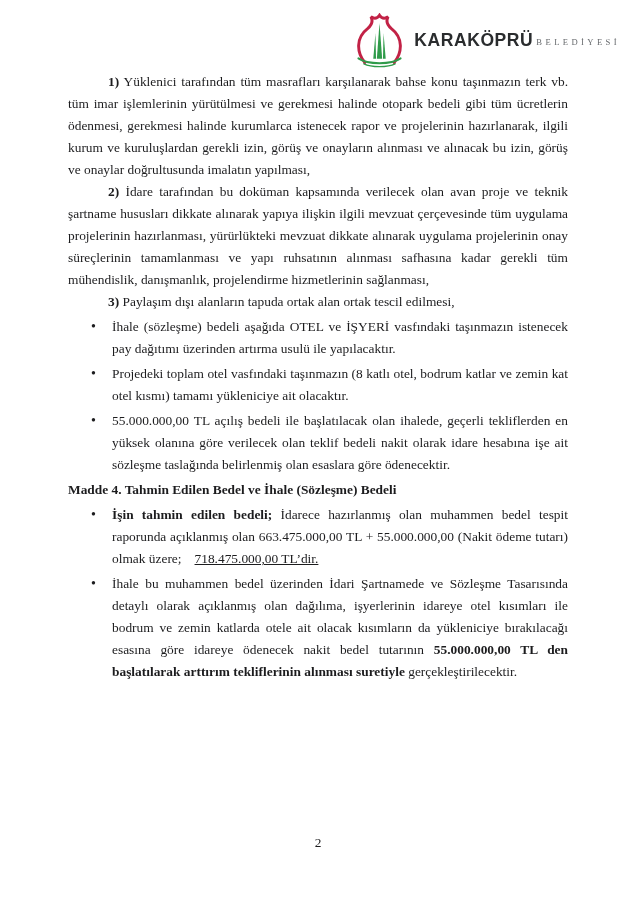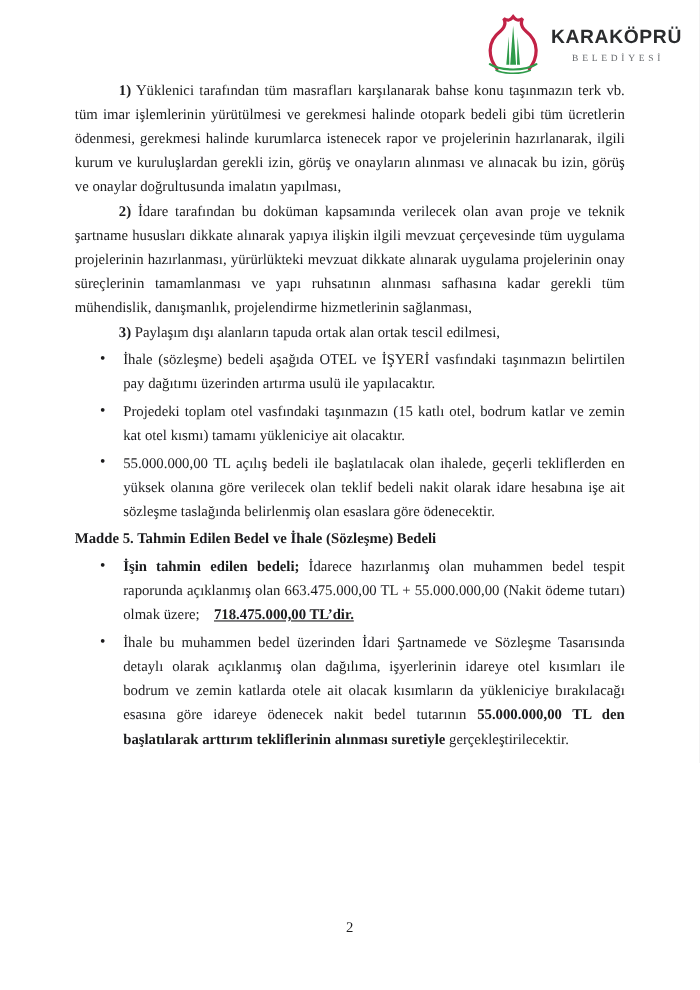--- a/index.html
+++ b/index.html
@@ -22,21 +22,21 @@
   }
   
   .letterhead{
     position:absolute;top:13px;right:16px;
     display:flex;align-items:center;gap:7px;
   }
   .logo-icon{width:55px;height:55px;display:block;}
   .logo-icon .red-outline{fill:none;stroke:var(--logo-red);stroke-width:3.2;stroke-linecap:round;}
   .logo-icon .green-fill{fill:var(--logo-green);stroke:none;}
   .logo-icon .green-swoosh{fill:none;stroke:var(--logo-green);stroke-linecap:round;}
-  .logo-textblock{display:flex;flex-direction:column;align-items:center;}
+  .logo-textblock{display:flex;flex-direction:row;align-items:center;}
   .logo-title{
     font-family:"Liberation Sans","DejaVu Sans",sans-serif;
     font-weight:bold;font-size:17.5px;letter-spacing:.6px;
     color:var(--title-dark);line-height:19px;
   }
   .logo-subtitle{
     font-family:Liberation Serif, serif;
     font-size:8.6px;letter-spacing:3.4px;
     color:var(--subtitle-gray);line-height:12px;margin-top:3px;
     padding-left:3px; 
@@ -54,21 +54,21 @@
     content:"\2022";
     position:absolute;left:-21px;top:0;
     font-size:14px;line-height:22px;
   }
   .madde-heading{
     font-size:13.4px;line-height:22px;font-weight:bold;
     margin:3px 0 0 0;text-align:left;
   }
   .bold-run{font-weight:bold;}
   .total-amount{
-    font-weight:bold;text-decoration:underline;
+    font-weight:normal;text-decoration:underline;
     margin-left:13px;
     margin-top:35px;
   }
   
   .page-number{
     position:absolute;left:0;right:0;top:832px;
     text-align:center;font-size:13.4px;line-height:22px;
   }
 </style>
 </head>
@@ -96,26 +96,26 @@
 
   <main class="doc-body">
 
     <p class="para"><span class="num">1)</span><span> Yüklenici tarafından tüm masrafları karşılanarak bahse konu taşınmazın terk vb. tüm imar işlemlerinin yürütülmesi ve gerekmesi halinde otopark bedeli gibi tüm ücretlerin ödenmesi, gerekmesi halinde kurumlarca istenecek rapor ve projelerinin hazırlanarak, ilgili kurum ve kuruluşlardan gerekli izin, görüş ve onayların alınması ve alınacak bu izin, görüş ve onaylar doğrultusunda imalatın yapılması,</span></p>
 
     <p class="para"><span class="num">2)</span><span> İdare tarafından bu doküman kapsamında verilecek olan avan proje ve teknik şartname hususları dikkate alınarak yapıya ilişkin ilgili mevzuat çerçevesinde tüm uygulama projelerinin hazırlanması, yürürlükteki mevzuat dikkate alınarak uygulama projelerinin onay süreçlerinin tamamlanması ve yapı ruhsatının alınması safhasına kadar gerekli tüm mühendislik, danışmanlık, projelendirme hizmetlerinin sağlanması,</span></p>
 
     <p class="para"><span class="num">3)</span><span> Paylaşım dışı alanların tapuda ortak alan ortak tescil edilmesi,</span></p>
 
     <ul class="bullet-list">
-      <li><span>İhale (sözleşme) bedeli aşağıda OTEL ve İŞYERİ vasfındaki taşınmazın belirtilen pay dağıtımı üzerinden artırma usulü ile yapılacaktır.</span></li>
-      <li><span>Projedeki toplam otel vasfındaki taşınmazın (15 katlı otel, bodrum katlar ve zemin kat otel kısmı) tamamı yükleniciye ait olacaktır.</span></li>
+      <li><span>İhale (sözleşme) bedeli aşağıda OTEL ve İŞYERİ vasfındaki taşınmazın istenecek pay dağıtımı üzerinden artırma usulü ile yapılacaktır.</span></li>
+      <li><span>Projedeki toplam otel vasfındaki taşınmazın (8 katlı otel, bodrum katlar ve zemin kat otel kısmı) tamamı yükleniciye ait olacaktır.</span></li>
       <li><span>55.000.000,00 TL açılış bedeli ile başlatılacak olan ihalede, geçerli tekliflerden en yüksek olanına göre verilecek olan teklif bedeli nakit olarak idare hesabına işe ait sözleşme taslağında belirlenmiş olan esaslara göre ödenecektir.</span></li>
     </ul>
 
-    <h2 class="madde-heading">Madde 5. Tahmin Edilen Bedel ve İhale (Sözleşme) Bedeli</h2>
+    <h2 class="madde-heading">Madde 4. Tahmin Edilen Bedel ve İhale (Sözleşme) Bedeli</h2>
 
     <ul class="bullet-list">
       <li><span class="bold-run">İşin tahmin edilen bedeli;</span><span> İdarece hazırlanmış olan muhammen bedel tespit raporunda açıklanmış olan 663.475.000,00 TL + 55.000.000,00 (Nakit ödeme tutarı) olmak üzere;</span><span class="total-amount">718.475.000,00 TL’dir.</span></li>
       <li><span>İhale bu muhammen bedel üzerinden İdari Şartnamede ve Sözleşme Tasarısında detaylı olarak açıklanmış olan dağılıma, işyerlerinin idareye otel kısımları ile bodrum ve zemin katlarda otele ait olacak kısımların da yükleniciye bırakılacağı esasına göre idareye ödenecek nakit bedel tutarının </span><span class="bold-run">55.000.000,00 TL den başlatılarak arttırım tekliflerinin alınması suretiyle</span><span> gerçekleştirilecektir.</span></li>
     </ul>
 
   </main>
 
   <div class="page-number">2</div>
 

